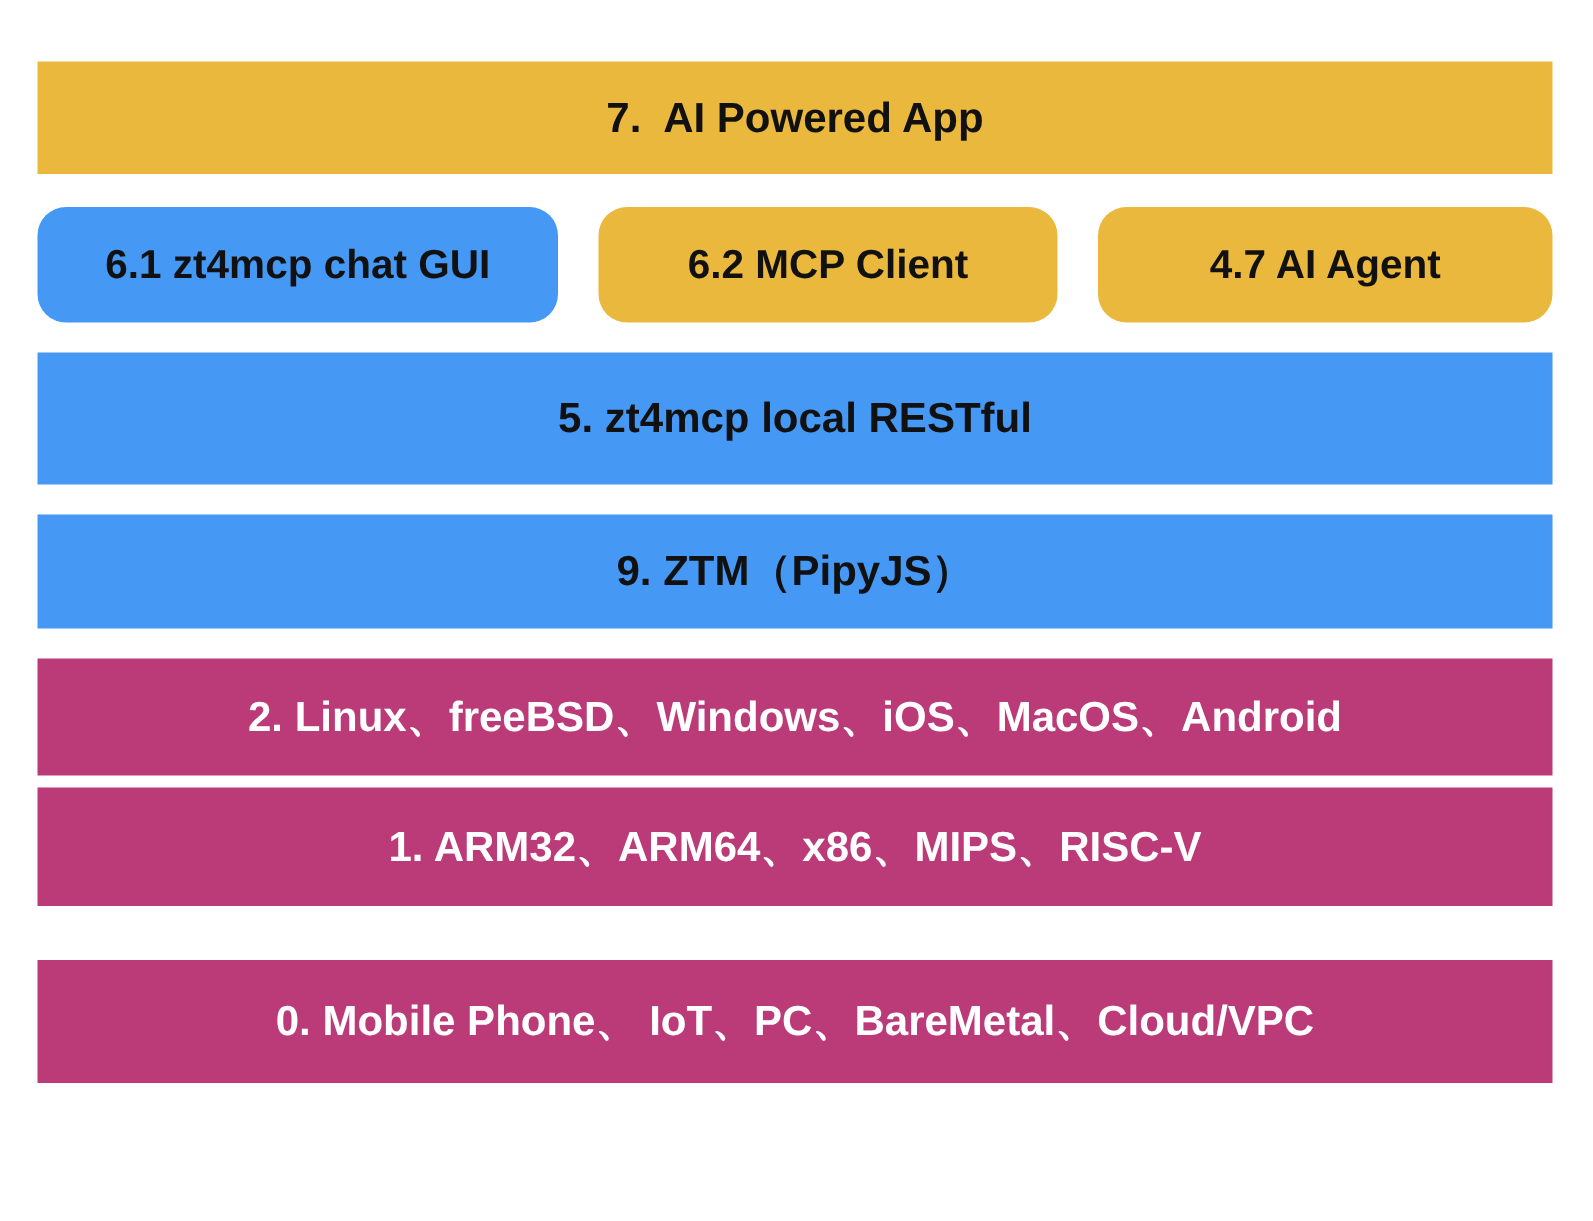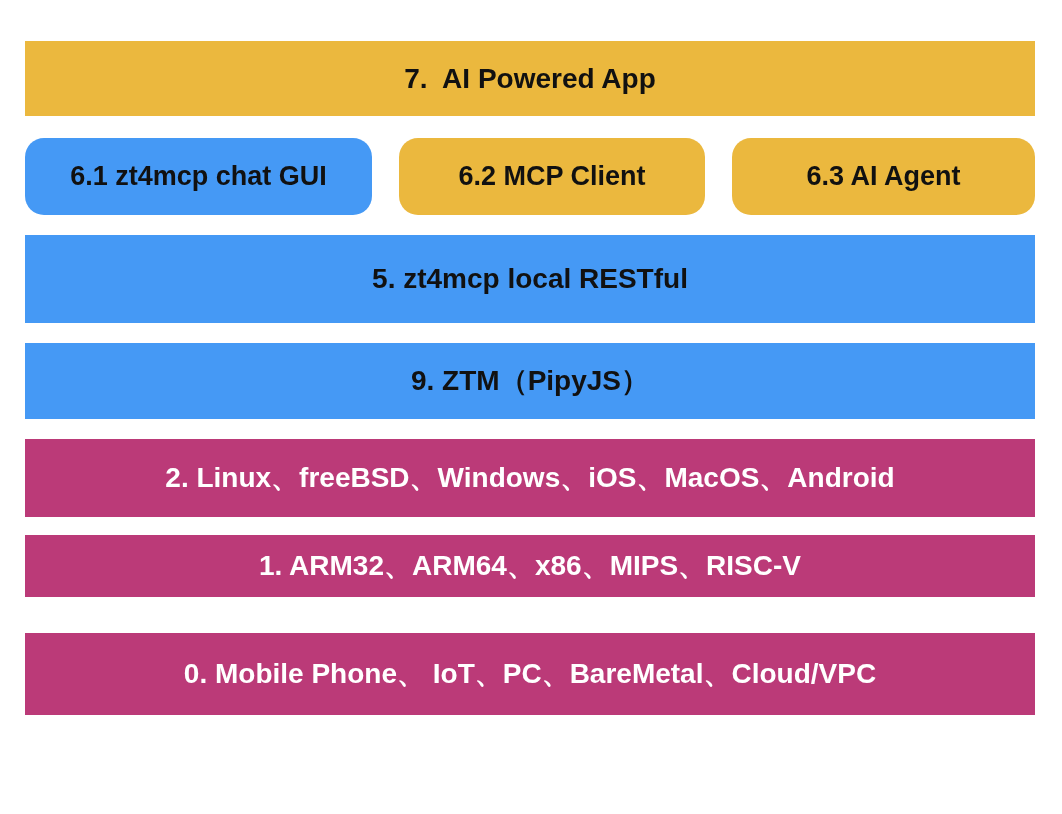--- a/index.html
+++ b/index.html
@@ -34,21 +34,21 @@
   .block.light { color: #ffffff; }
   .full { width: 100%; }
 
   
   .r7 { margin-top: 41px; height: 75px; }
   .r6 { margin-top: 22px; height: 77px; }
   .r5 { margin-top: 20px; height: 88px; }
   .r4 { margin-top: 20px; height: 76px; }
   .r3 { margin-top: 21px; height: 79px; }
   .r2 { margin-top: 20px; height: 78px; }
-  .r1 { margin-top: 18px; height: 62px; }
+  .r1 { margin-top: 8px; height: 79px; }
   .r0 { margin-top: 36px; height: 82px; }
 
   .r6 .block { font-size: 27px; border-radius: 19px; }
   .r3 .block { font-size: 27px; }
 
   .w-61 { width: 347px; }
   .w-62 { width: 306px; }
   .w-63 { width: 303px; }
   .w-31 { width: 483px; }
   .w-32 { width: 484px; }
@@ -58,21 +58,21 @@
 
 <div class="stack">
 
   <div class="row r7">
     <div class="block full" style="background: rgb(235, 184, 62);">7.  AI Powered App</div>
   </div>
 
   <div class="row r6">
     <div class="block w-61" style="background: rgb(69, 153, 245);">6.1 zt4mcp chat GUI</div>
     <div class="block w-62" style="background: rgb(235, 184, 62);">6.2 MCP Client</div>
-    <div class="block w-63" style="background: rgb(235, 184, 62);">6.3 AI Agent</div>
+    <div class="block w-63" style="background: rgb(235, 184, 62);">4.7 AI Agent</div>
   </div>
 
   <div class="row r5">
     <div class="block full" style="background: rgb(69, 153, 245);">5. zt4mcp local RESTful</div>
   </div>
 
   <div class="row r4">
     <div class="block full" style="background: rgb(69, 153, 245);">9. ZTM（PipyJS）</div>
   </div>
 

